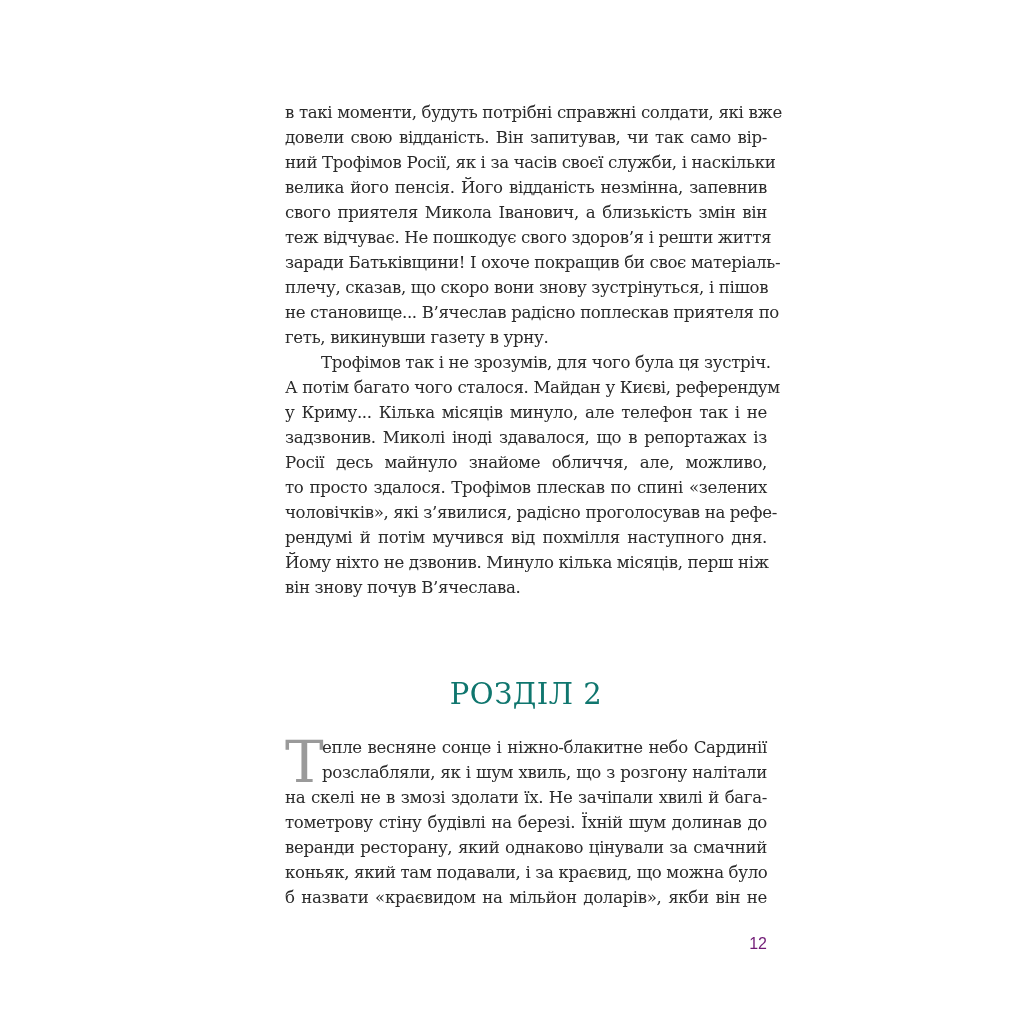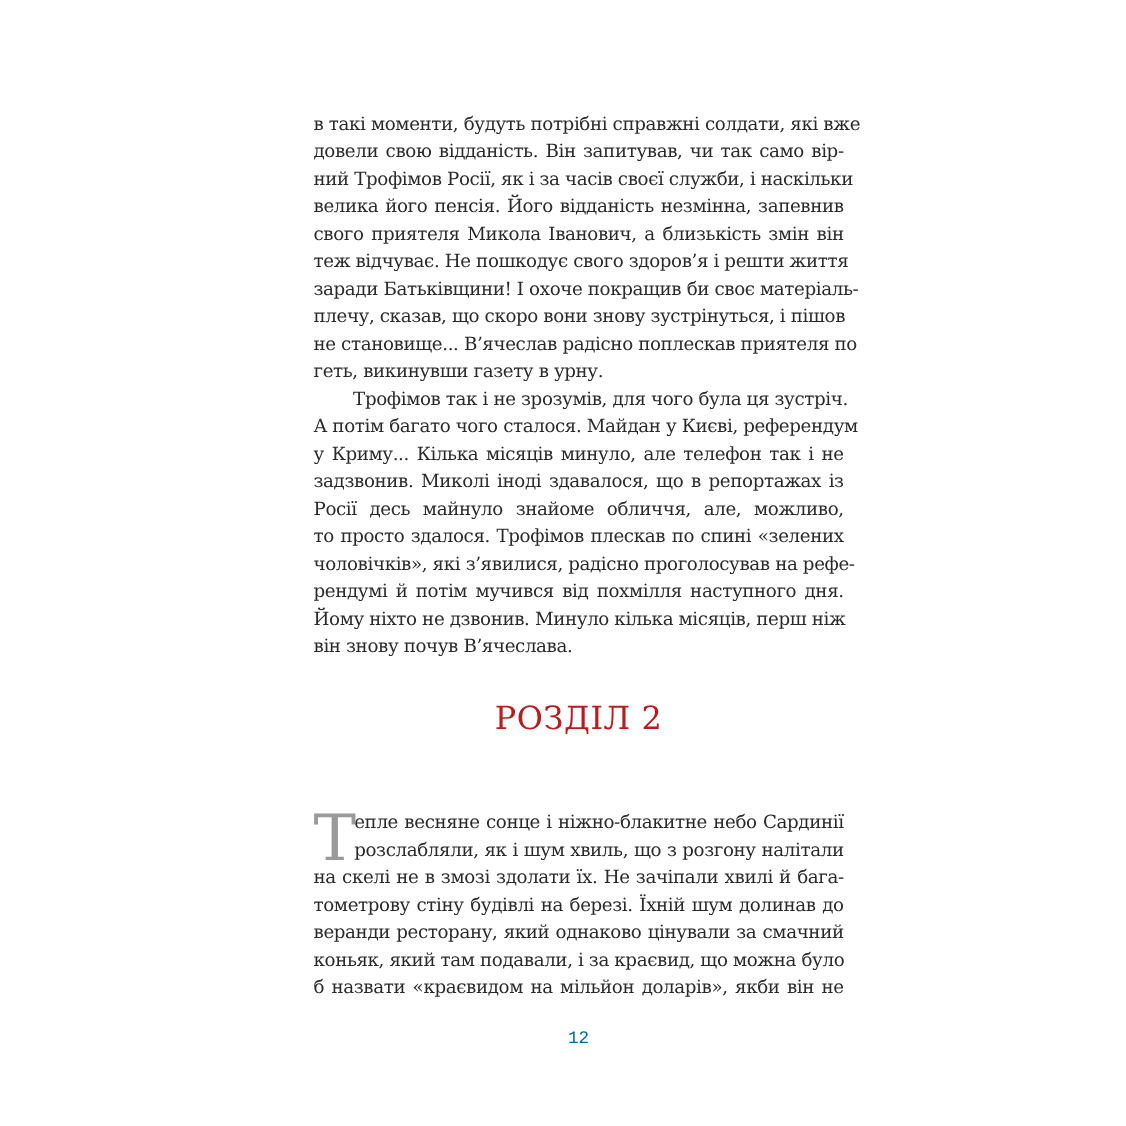--- a/index.html
+++ b/index.html
@@ -35,25 +35,25 @@
     .line.last {
       text-align-last: left;
     }
     .line.indent {
       padding-left: 36px;
     }
     .chapter-title {
       position: absolute;
       left: 285px;
       width: 482px;
-      top: 636px;
+      top: 677px;
       text-align: center;
       font-family: "DejaVu Serif", serif;
       font-size: 29px;
-      color: #b91c1c;
+      color: #0f766e;
       letter-spacing: 0.5px;
     }
     .chapter-body {
       position: absolute;
       left: 285px;
       top: 735px;
       width: 482px;
       font-family: "DejaVu Serif", serif;
       color: #2a2a2a;
     }
@@ -67,24 +67,24 @@
       color: #9a9a9a;
     }
     .line.after-cap {
       margin-left: 37px;
     }
     .page-number {
       position: absolute;
       left: 285px;
       width: 482px;
       top: 935px;
-      text-align: center;
-      font-family: Liberation Mono, monospace;
+      text-align: right;
+      font-family: Liberation Sans, sans-serif;
       font-size: 16px;
-      color: #0369a1;
+      color: #701a75;
     }
   </style>
 </head>
 <body>
 
 <div class="page">
   <div>
     <span class="line">в такі моменти, будуть потрібні справжні солдати, які вже</span>
     <span class="line">довели свою відданість. Він запитував, чи так само вір-</span>
     <span class="line">ний Трофімов Росії, як і за часів своєї служби, і наскільки</span>

